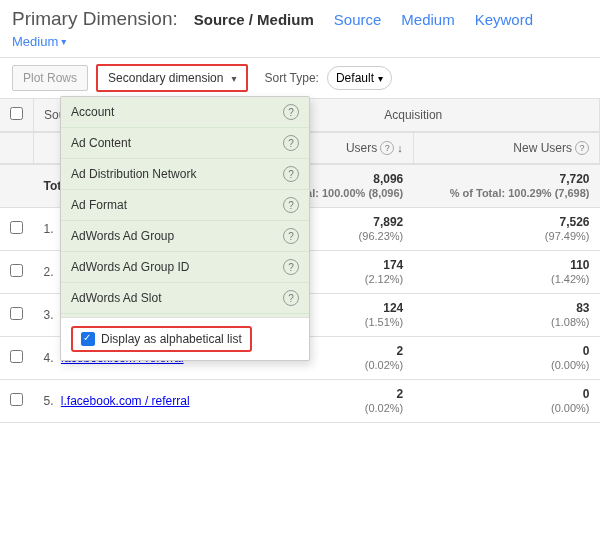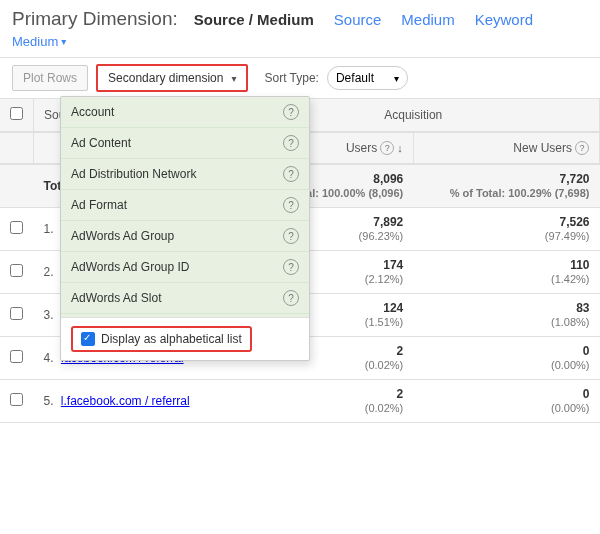--- a/index.html
+++ b/index.html
@@ -90,21 +90,21 @@
       margin-left: 8px;
     }
     .sort-select {
       padding: 4px 8px;
       border: 1px solid #ccc;
       border-radius: 12px;
       background: #fff;
       font-size: 12px;
       display: flex;
       align-items: center;
-      gap: 20px;
+      gap: 4px;
       cursor: pointer;
     }
     .sort-select .caret {
       font-size: 10px;
     }
 
     
     .dropdown-panel {
       position: absolute;
       top: 38px;

